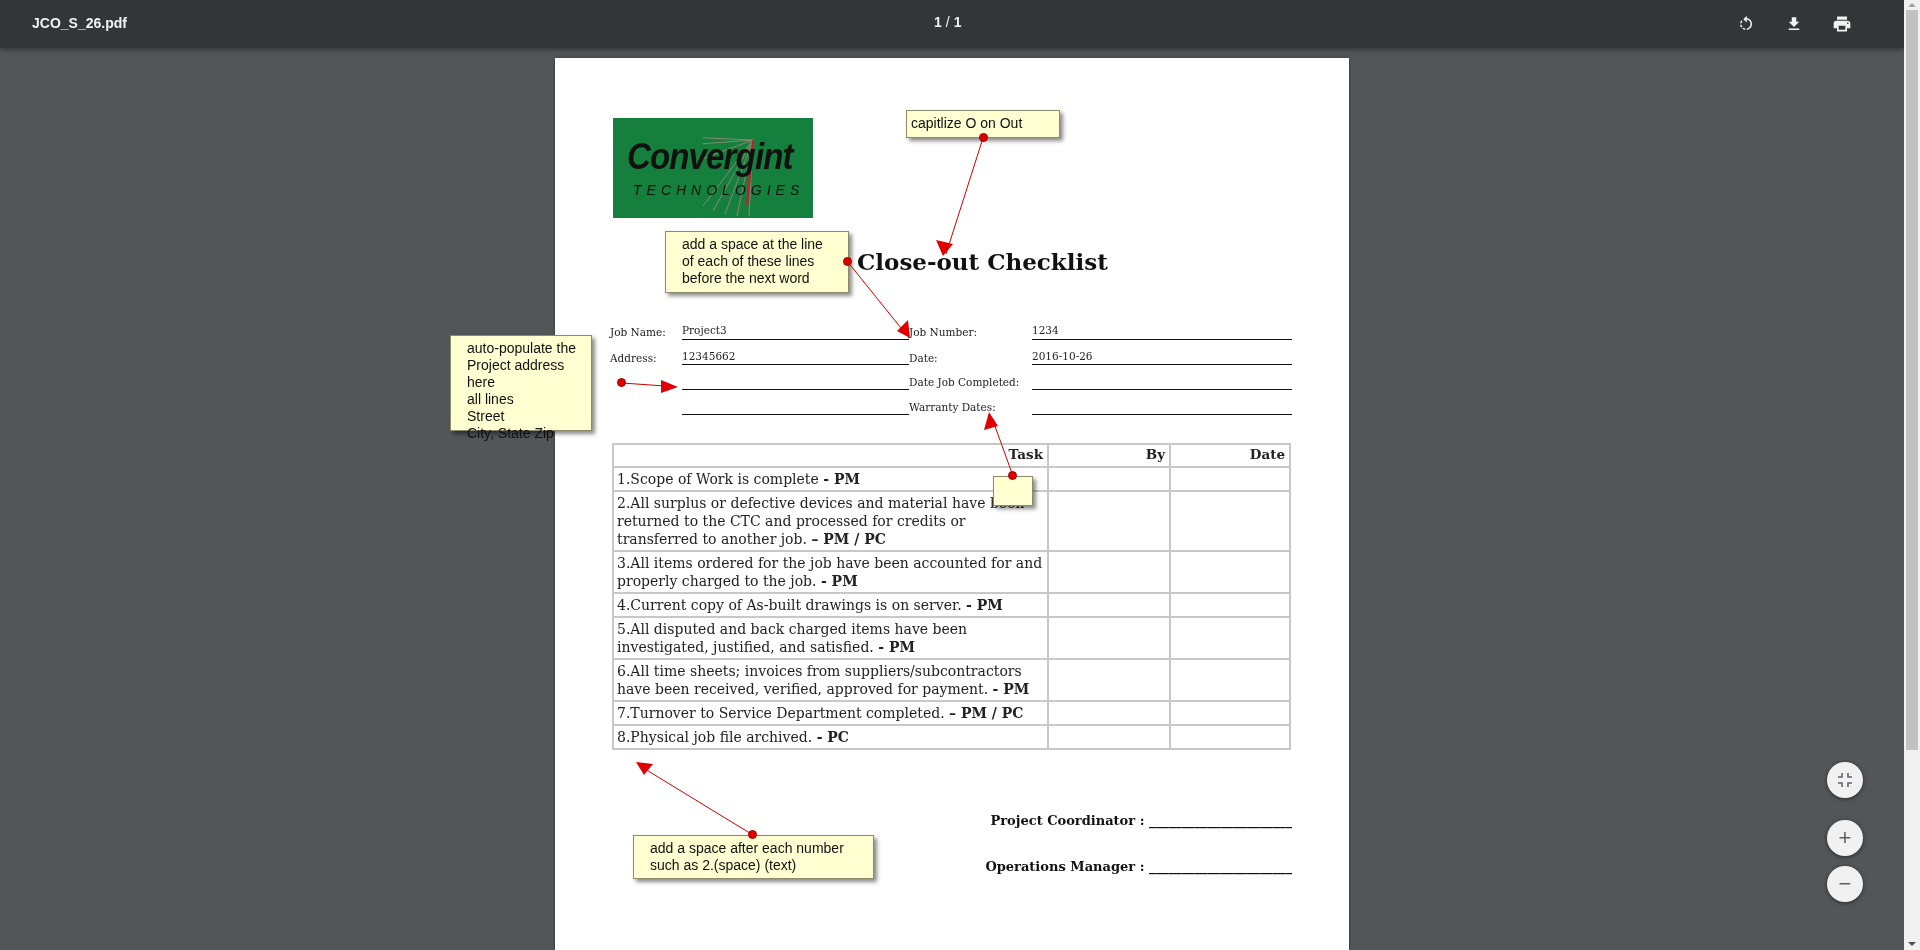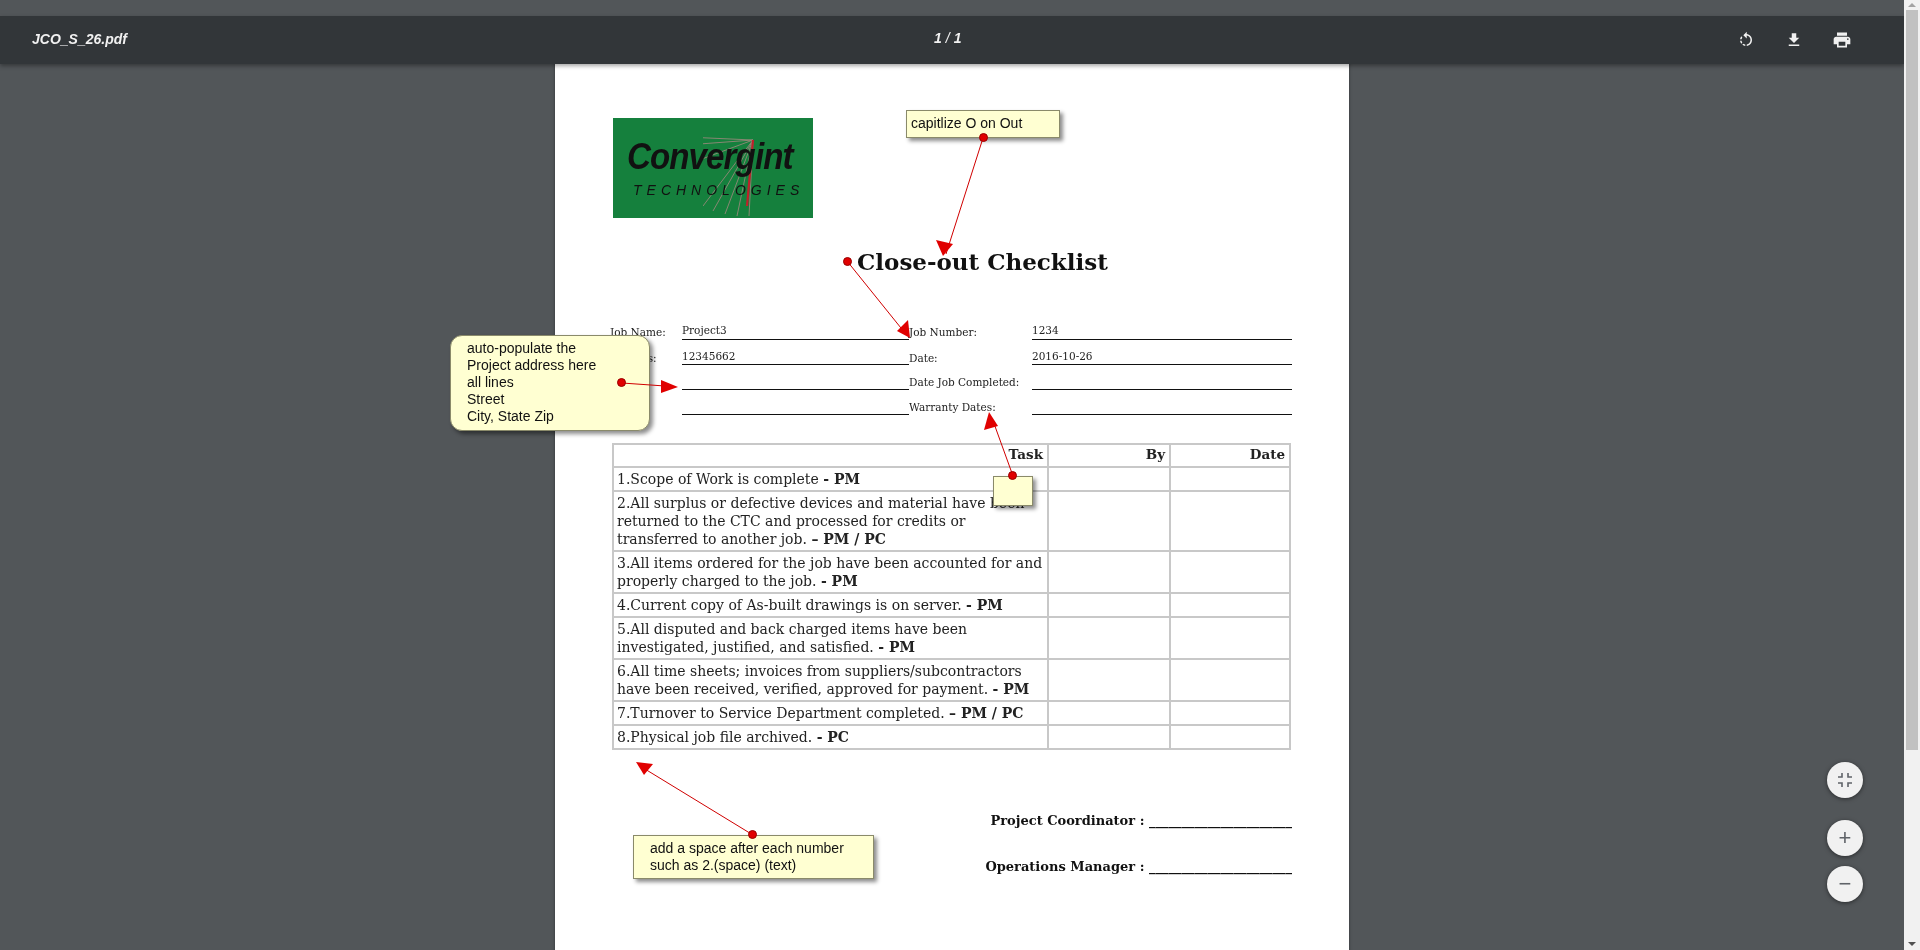--- a/index.html
+++ b/index.html
@@ -1,17 +1,17 @@
 <!DOCTYPE html>
 <html><head>
 <meta charset="utf-8">
 <style>
   * { box-sizing: border-box; margin: 0; padding: 0; }
   html, body { width: 1920px; height: 950px; overflow: hidden; background: #525659; font-family: "Liberation Sans", sans-serif; }
-  .toolbar { position: absolute; left: 0; top: 16px; width: 1904px; height: 48px; background: #323639; box-shadow: 0 2px 4px rgba(0,0,0,0.35); z-index: 10; font-style: italic; }
+  .toolbar { position: absolute; left: 0; top: 0; width: 1904px; height: 48px; background: #323639; box-shadow: 0 2px 4px rgba(0,0,0,0.35); z-index: 10; }
   .toolbar .title { position: absolute; left: 32px; top: 15px; color: #f1f1f1; font-size: 14px; font-weight: bold; }
   .toolbar .pager { position: absolute; left: 934px; top: 14px; color: #f1f1f1; font-size: 14px; font-weight: bold; }
   .toolbar .pager .sep { font-weight: normal; margin: 0 4px; }
   .tb-btn { position: absolute; top: 12px; width: 24px; height: 24px; display: flex; align-items: center; justify-content: center; cursor: pointer; }
   .viewer { position: absolute; left: 0; top: 48px; width: 1904px; height: 902px; background: #525659; overflow: hidden; }
   .page { position: absolute; left: 555px; top: 10px; width: 794px; height: 900px; background: #fff; box-shadow: 0 0 3px rgba(0,0,0,0.4); }
   .scrollbar { position: absolute; right: 0; top: 0; width: 16px; height: 950px; background: #f1f1f1; z-index: 20; }
   .scrollbar .thumb { position: absolute; left: 2px; top: 10px; width: 12px; height: 740px; background: #c1c1c1; }
   .scrollbar .arrow-up { position: absolute; left: 4px; top: 3px; width: 0; height: 0; border-left: 4px solid transparent; border-right: 4px solid transparent; border-bottom: 4px solid #a3a3a3; }
   .scrollbar .arrow-down { position: absolute; left: 4px; bottom: 4px; width: 0; height: 0; border-left: 4px solid transparent; border-right: 4px solid transparent; border-top: 4px solid #505050; }
@@ -190,23 +190,26 @@
     <polygon fill="#e00000" points="943,208 936,192 953,196"></polygon>
     <polygon fill="#e00000" points="910,290 897,283 908,272"></polygon>
     <polygon fill="#e00000" points="678,339 661,332 661,345"></polygon>
     <polygon fill="#e00000" points="989,364 984,382 998,378"></polygon>
     <polygon fill="#e00000" points="636,714 644,727 653,716"></polygon>
   </svg>
 
   <div class="note" style="left:906px; top:62px; width:154px; height:28px; padding-left:4px;">capitlize O on Out</div>
   <div class="dot" style="left:979px; top:85px;"></div>
 
+  <div class="note" style="left:665px; top:183px; width:184px; height:62px;">add a space at the line
+of each of these lines
+before the next word</div>
   <div class="dot" style="left:843px; top:209px;"></div>
 
-  <div class="note" style="left:450px; top:287px; width:200px; height:96px;border-radius:12px;">auto-populate the
+  <div class="note" style="left:450px; top:287px; width:142px; height:96px;">auto-populate the
 Project address here
 all lines
 Street
 City, State Zip</div>
   <div class="dot" style="left:617px; top:330px;"></div>
 
   <div class="note" style="left:993px; top:428px; width:40px; height:30px; padding:0;"></div>
   <div class="dot" style="left:1008px; top:423px;"></div>
 
   <div class="note" style="left:633px; top:787px; width:241px; height:44px;">add a space after each number

